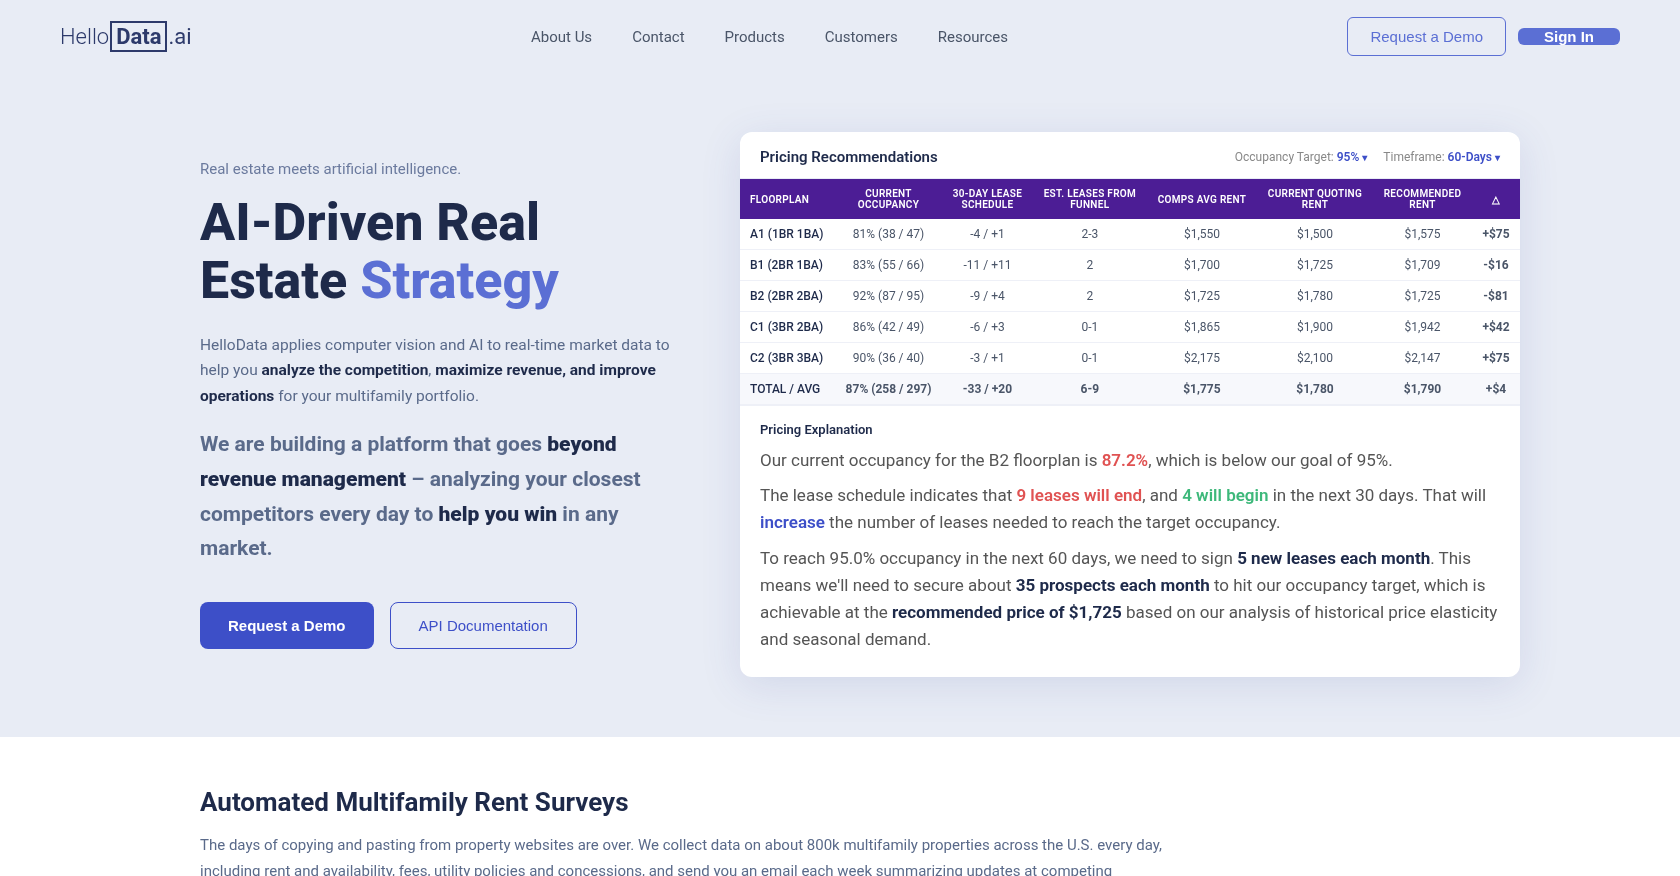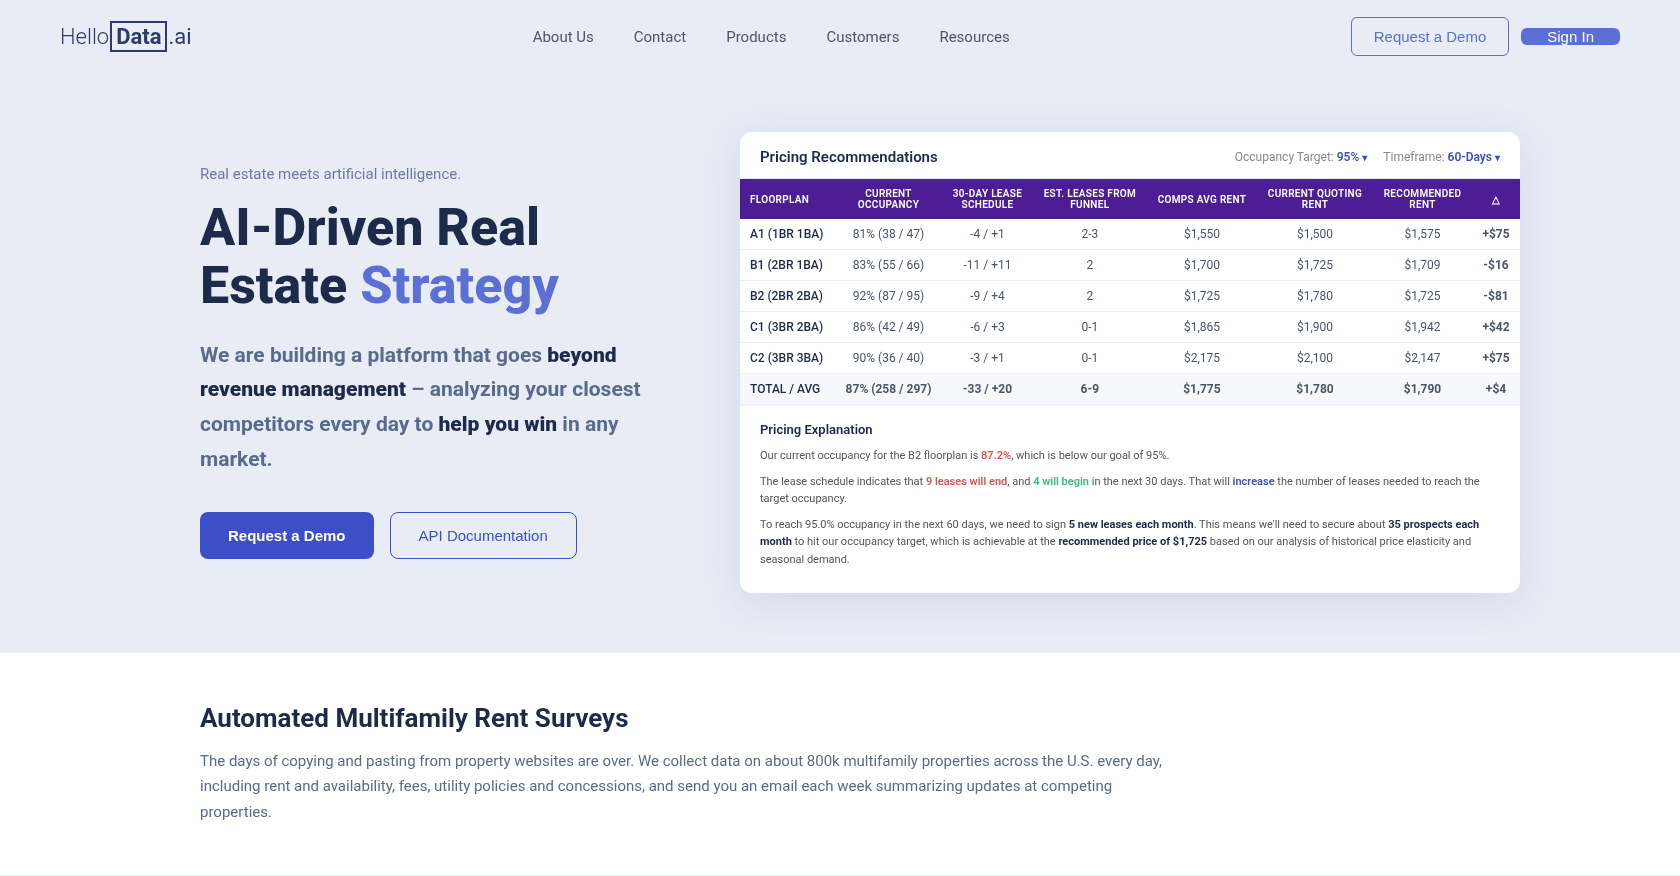--- a/index.html
+++ b/index.html
@@ -64,21 +64,21 @@
       cursor: pointer;
     }
     .btn-signin {
       padding: 0 26px;
       border: none;
       border-radius: 6px;
       background: #5b6fd4;
       color: #fff;
       font-size: 15px;
       cursor: pointer;
-      font-weight: 400;
+      font-weight: 700;
     }
 
     
     .hero {
       display: flex;
       align-items: center;
       padding: 60px 160px 60px 200px;
       gap: 60px;
       min-height: 580px;
     }
@@ -227,21 +227,21 @@
       padding: 16px 20px;
       border-top: 1px solid #eef0f7;
     }
     .explanation-title {
       font-size: 13px;
       font-weight: 600;
       color: #1e2a4a;
       margin-bottom: 10px;
     }
     .explanation-text {
-      font-size: 11px;
+      font-size: 17px;
       color: #555;
       line-height: 1.6;
       margin-bottom: 8px;
     }
     .explanation-text .highlight-red { color: #e05252; font-weight: 600; }
     .explanation-text .highlight-green { color: #3db87a; font-weight: 600; }
     .explanation-text .highlight-blue { color: #3d4fc8; font-weight: 600; }
     .explanation-text strong { color: #1e2a4a; }
 
     
@@ -285,20 +285,23 @@
   </div>
 </nav>
 
 <section class="hero">
   <div class="hero-left">
     <p class="hero-tagline">Real estate meets artificial intelligence.</p>
     <h1 class="hero-title">
       <span>AI-Driven Real</span><br>
       <span>Estate </span><span class="hero-title-highlight">Strategy</span>
     </h1>
+    <p class="hero-desc">
+      HelloData applies computer vision and AI to real-time market data to help you <strong>analyze the competition</strong>, <strong>maximize revenue, and improve operations</strong> for your multifamily portfolio.
+    </p>
     <p class="hero-desc2">
       We are building a platform that goes <strong>beyond revenue management</strong> – analyzing your closest competitors every day to <strong>help you win</strong> in any market.
     </p>
     <div class="hero-buttons">
       <button class="btn-primary">Request a Demo</button>
       <button class="btn-outline">API Documentation</button>
     </div>
   </div>
 
   <div class="hero-right">

